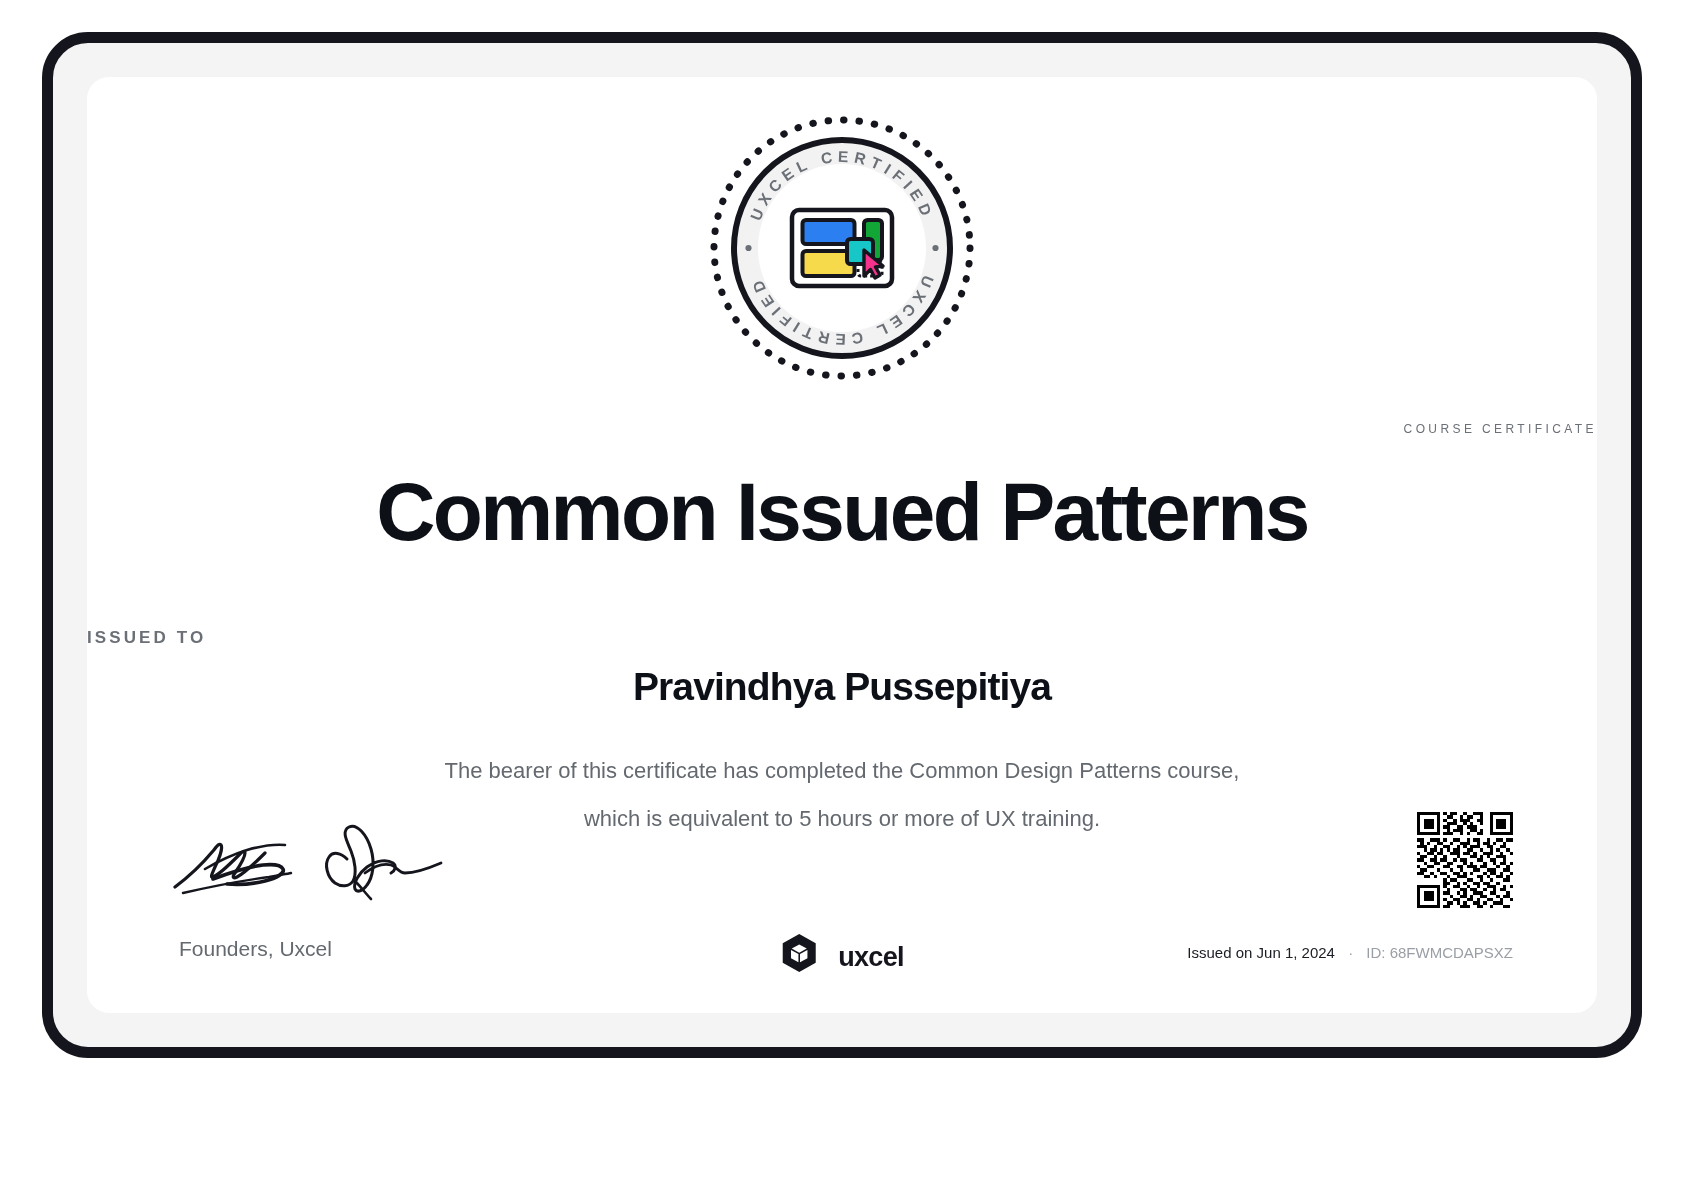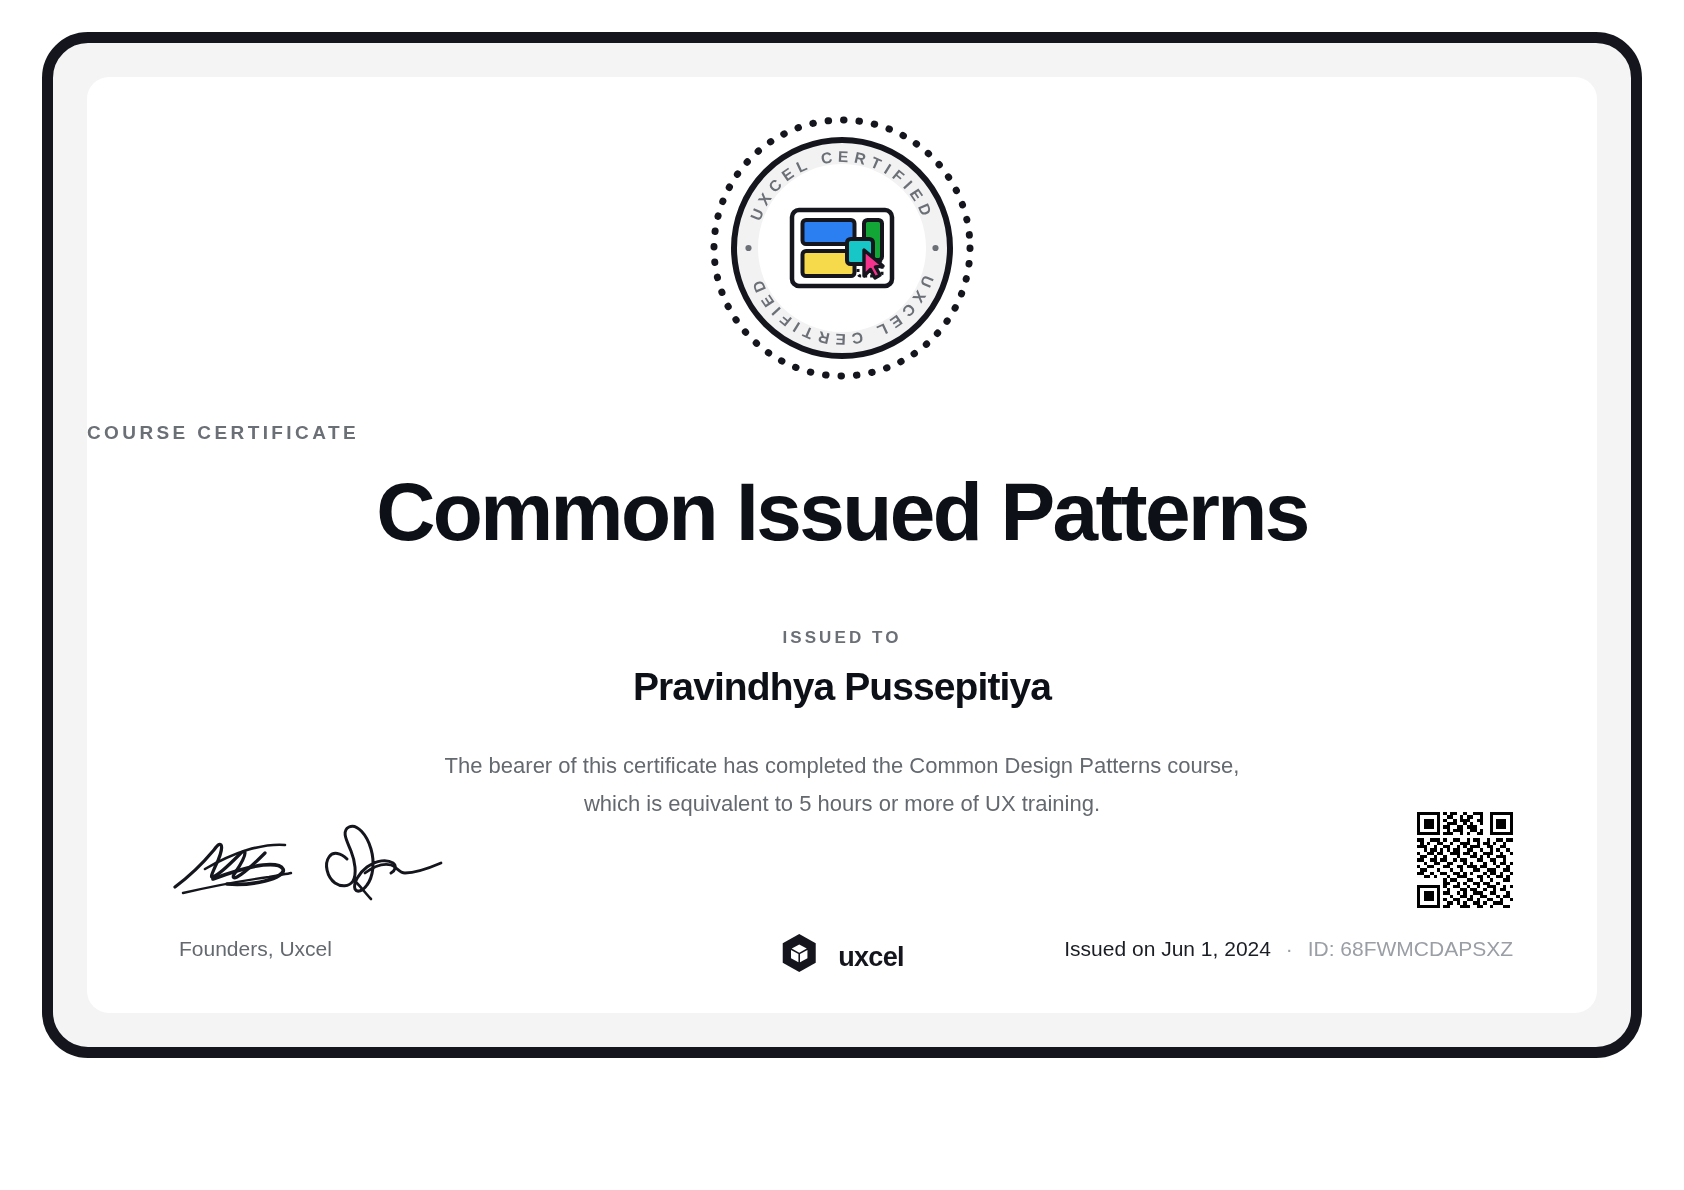--- a/index.html
+++ b/index.html
@@ -44,23 +44,23 @@
     height: 268px;
   }
   .seal-wrap svg { display: block; width: 268px; height: 268px; }
 
   
   .kicker {
     position: absolute;
     top: 345px;
     left: 0;
     width: 100%;
-    text-align: left;
-    font-size: 19px;
-    font-weight: bold;
+    text-align: right;
+    font-size: 12px;
+    font-weight: normal;
     letter-spacing: 3.4px;
     color: #6b6f76;
   }
 
   .course-title {
     position: absolute;
     top: 388px;
     left: 0;
     width: 100%;
     text-align: center;
@@ -69,21 +69,20 @@
     font-weight: bold;
     letter-spacing: -2.6px;
     color: #0d1017;
   }
 
   .issued-to-label {
     position: absolute;
     top: 551px;
     left: 0;
     width: 100%;
-    text-align: center;
     font-size: 17px;
     font-weight: bold;
     letter-spacing: 3.1px;
     color: #6b6f76;
   }
 
   .recipient-name {
     position: absolute;
     top: 588px;
     left: 0;
@@ -96,21 +95,21 @@
   }
 
   .description {
     position: absolute;
     top: 670px;
     left: 50%;
     transform: translateX(-50%);
     width: 810px;
     text-align: center;
     font-size: 22px;
-    line-height: 38px;
+    line-height: 48px;
     color: #64696f;
   }
 
   
   .signatures {
     position: absolute;
     left: 82px;
     bottom: 108px;
     width: 290px;
     height: 90px;
@@ -140,21 +139,21 @@
     font-size: 27px;
     font-weight: bold;
     letter-spacing: -0.7px;
     color: #15161d;
   }
 
   .issue-meta {
     position: absolute;
     right: 84px;
     bottom: 52px;
-    font-size: 21px;
+    font-size: 15px;
     color: #1a1d23;
     white-space: nowrap;
   }
   .issue-meta .dot-sep { color: #9a9ea5; padding: 0 9px; }
   .issue-meta .cert-id { color: #9a9ea5; }
 
   .qr-code {
     position: absolute;
     right: 84px;
     bottom: 105px;

